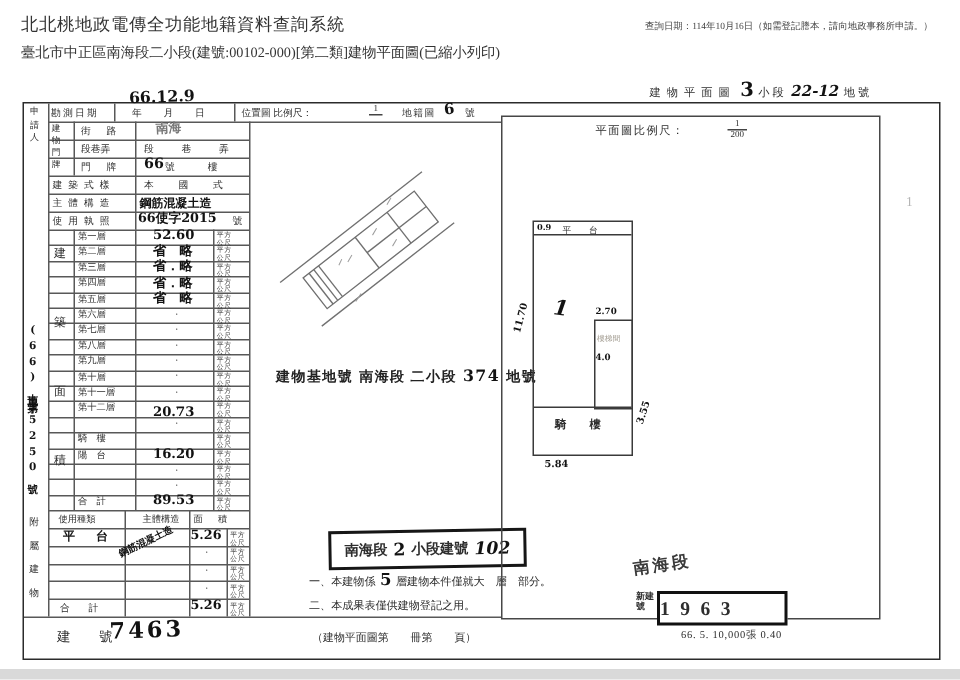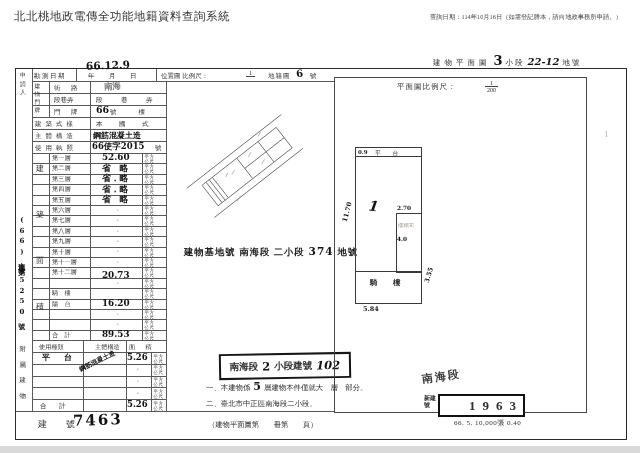--- a/index.html
+++ b/index.html
@@ -35,30 +35,31 @@
   .plan-scale{position:absolute;left:62px;top:4px;font-size:7.5px;letter-spacing:1px;}
   .plan-frac{position:absolute;left:150px;top:2px;text-align:center;font-size:6px;line-height:1.05;}
   .plan-frac .num{display:block;border-bottom:1px solid #444;padding:0 4px;}
   .plan-frac .den{display:block;padding:0 2px;}
   .bld-rect{position:absolute;left:20px;top:69px;width:65px;height:155px;border:1px solid #3a3a3a;}
   .strip-line{position:absolute;left:0;top:8px;width:100%;border-top:1px solid #3a3a3a;}
   .arcade-line{position:absolute;left:0;top:123px;width:100%;border-top:1px solid #3a3a3a;}
   .stair-box{position:absolute;left:40px;top:65px;width:24px;height:58px;border:1px solid #3a3a3a;}
   .ann{position:absolute;white-space:nowrap;font-size:6.3px;}
   .newno-box{position:absolute;left:422px;top:325px;width:83px;height:19px;border:2.5px solid #111;
-             background:#fff;text-align:right;font-size:13px;font-weight:bold;letter-spacing:7px;line-height:19px;}
+             background:#fff;text-align:left;font-size:13px;font-weight:bold;letter-spacing:7px;line-height:19px;}
   .bottom-bar{position:absolute;left:0;bottom:0;width:100%;height:7px;background:#d9d9d9;}
 </style>
 </head>
 <body>
 
 <div class="screen">
 
   <div class="hdr-sys">北北桃地政電傳全功能地籍資料查詢系統</div>
   <div class="hdr-note">查詢日期：114年10月16日（如需登記謄本，請向地政事務所申請。）</div>
+  <div class="hdr-doc">臺北市中正區南海段二小段(建號:00102-000)[第二類]建物平面圖(已縮小列印)</div>
 
 
   <div class="loc-line">
     <span style="font-size:7.5px;letter-spacing:4px">建物平面圖</span>
     <span class="hw" style="font-size:13px">3</span>
     <span style="font-size:7.5px;letter-spacing:2px">小段</span>
     <span class="hw" style="font-size:10px;font-style:italic">22-12</span>
     <span style="font-size:7.5px;letter-spacing:2px">地號</span>
   </div>
 
@@ -250,21 +251,21 @@
       <span class="hw hwno">2</span>
       <span class="pt">小段建號</span>
       <span class="hw hwno" style="font-style:italic">102</span>
     </div>
 
     <div class="notes">
       <div class="note">
         <span>一、本建物係</span><span class="hw hwnum">5</span><span>層建物本件僅就大　層　部分。</span>
       </div>
       <div class="note">
-        <span>二、臺北市中正區南海段二小段。</span>
+        <span>二、本成果表僅供建物登記之用。</span>
       </div>
     </div>
 
     <div class="plan-box">
       <div class="plan-scale">平面圖比例尺：</div>
       <div class="plan-frac">
         <span class="num">1</span>
         <span class="den">200</span>
       </div>
 

